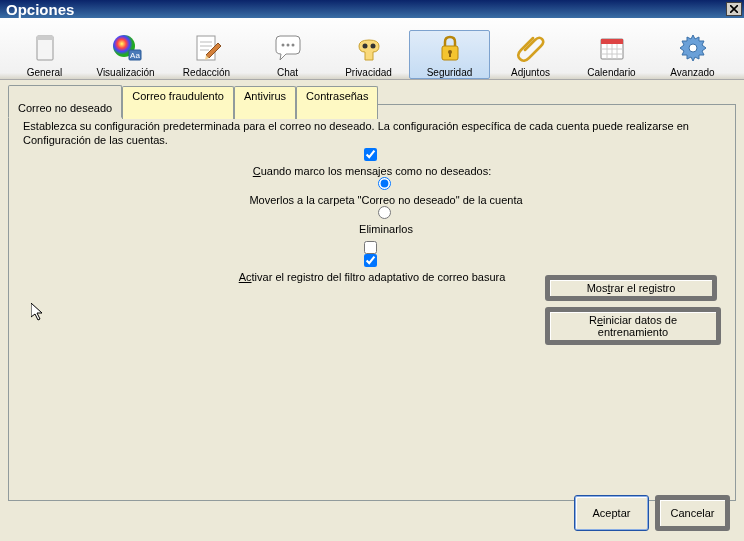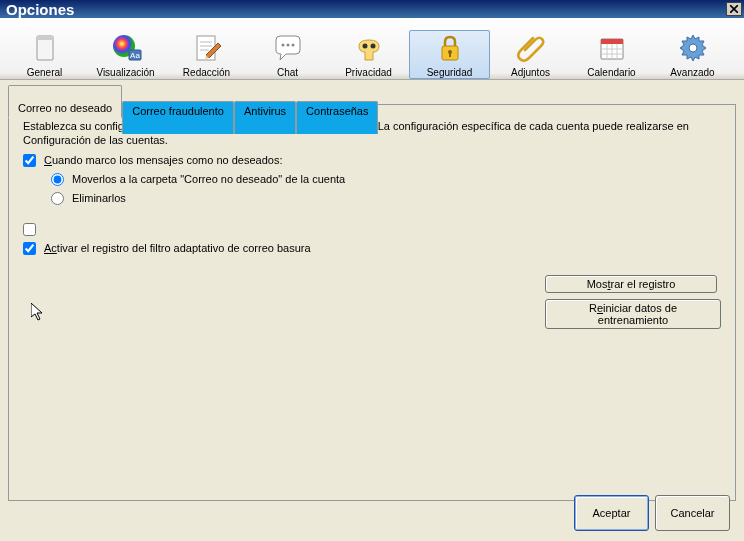--- a/index.html
+++ b/index.html
@@ -62,51 +62,51 @@
     position: absolute;
     top: 85px; left: 8px; right: 8px; bottom: 40px;
   }
   .tabs {
     display: flex;
     position: relative;
     z-index: 2;
   }
   .tab {
     padding: 3px 9px;
-    background: #0ea5e9;
+    background: #fef9c3;
     border: 1px solid #919b9c;
     border-bottom: none;
     border-radius: 2px 2px 0 0;
     margin-right: 0px;
     cursor: pointer;
     position: relative;
-    top: 16px;
+    top: 1px;
     font-size: 11px;
   }
   .tab.active {
     background: #ece9d8;
     top: 0px;
     padding-top: 16px;
     border-bottom: 1px solid #ece9d8;
     z-index: 3;
   }
   .tab-panel {
     border: 1px solid #919b9c;
     background: #ece9d8;
     position: absolute;
     top: 19px; left: 0; right: 0; bottom: 0;
     padding: 14px 14px;
   }
   .desc { line-height: 1.3; }
-  .chk-row { display: flex; align-items: center; margin: 6px 0; gap: 4px; }
+  .chk-row { display: flex; align-items: center; margin: 0 0; gap: 4px; flex-direction: column; }
   .chk-row input[type=checkbox], .chk-row input[type=radio] { margin: 0 4px 0 0; }
   .indent { margin-left: 28px; }
   .btn {
     background: #ece9d8;
-    border: 1px solid #737373;
+    border: 5px solid #737373;
     border-radius: 3px;
     padding: 2px 10px;
     font-family: Tahoma, Arial, sans-serif;
     font-size: 11px;
     cursor: pointer;
     min-width: 70px;
     box-shadow: inset 1px 1px 0 #fff;
   }
   .footer {
     position: absolute;

